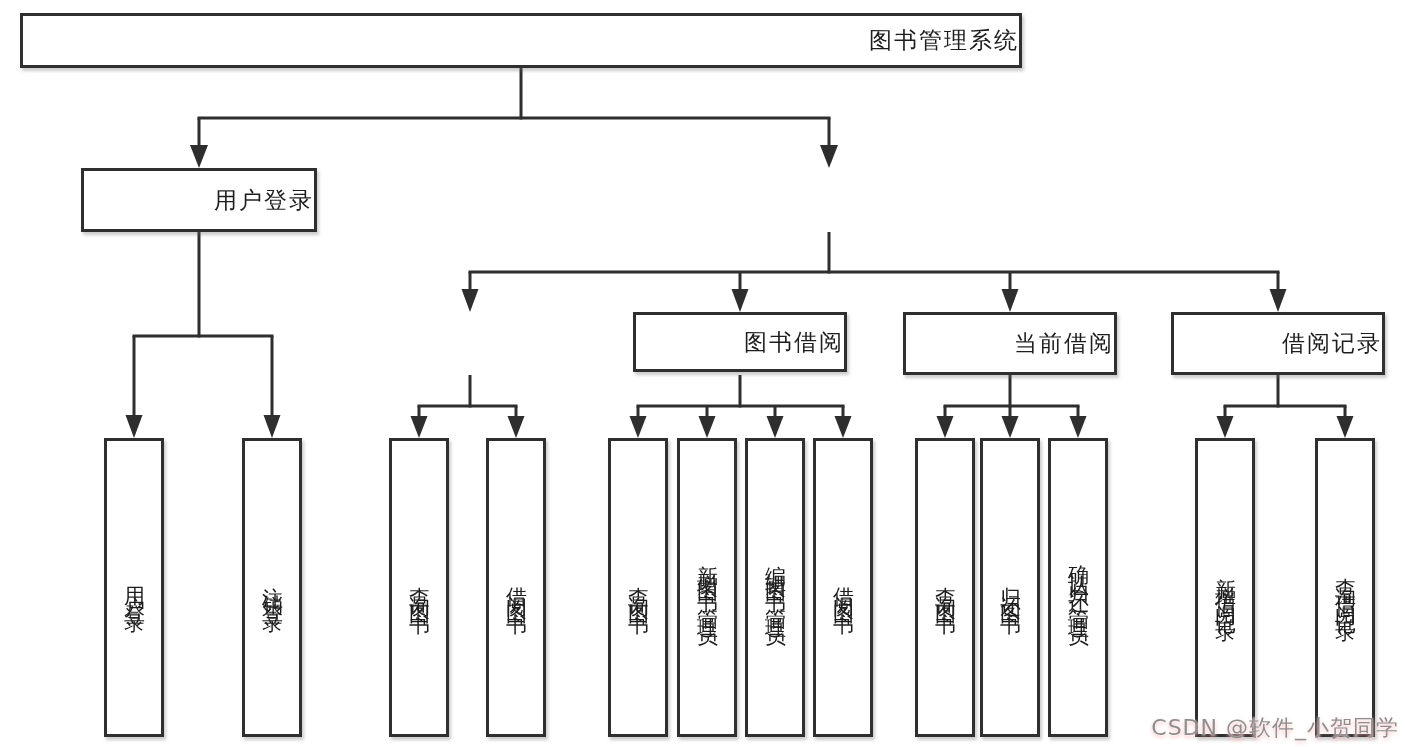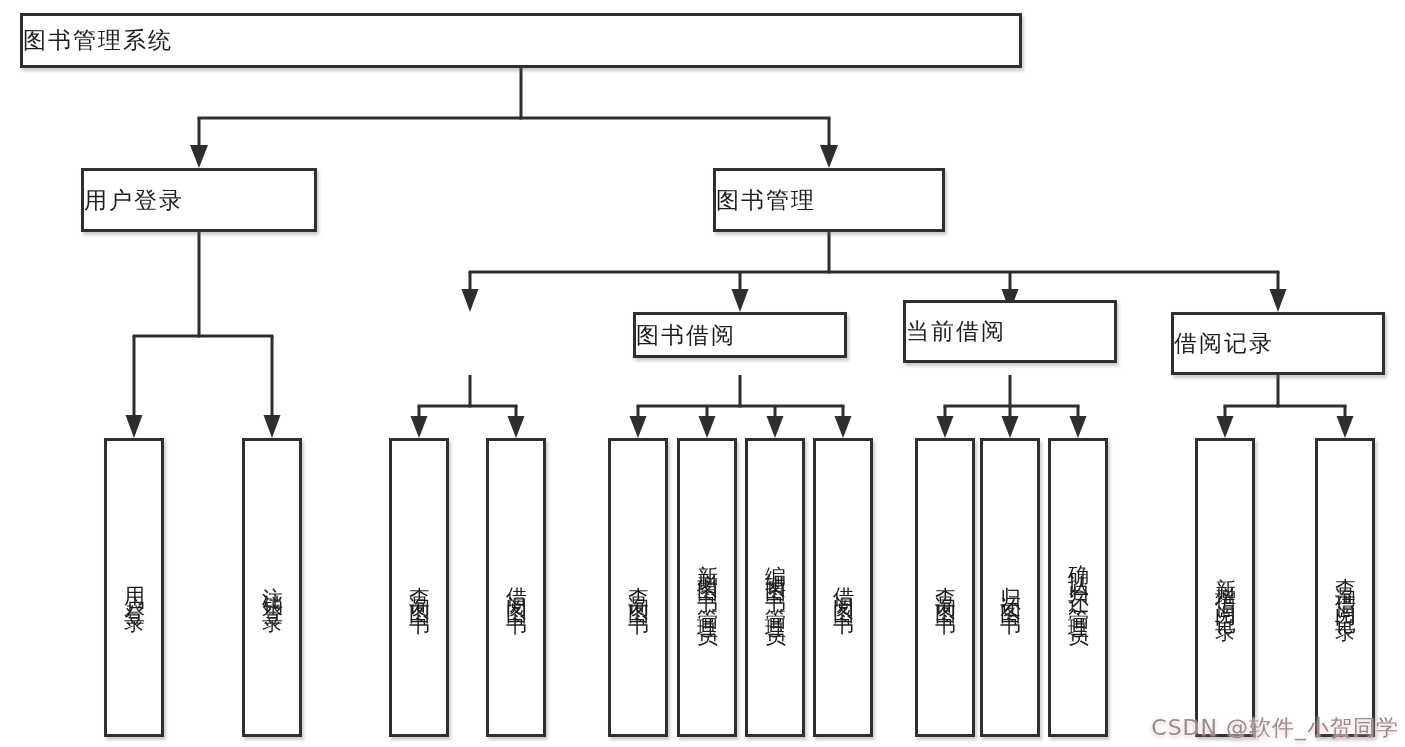--- a/index.html
+++ b/index.html
@@ -12,21 +12,21 @@
   }
   svg.connectors { position:absolute; left:0; top:0; width:1405px; height:747px; }
   svg.connectors line   { stroke:var(--line,#2e2e2e); stroke-width:3; }
   svg.connectors polygon{ fill:var(--line,#2e2e2e); }
 
   .hbox {
     position:absolute;
     box-sizing:border-box;
     background:var(--box-background,#ffffff);
     border:3px solid var(--box-border,#2f2f2f);
-    display:flex; align-items:center; justify-content:flex-start;
+    display:flex; align-items:center; justify-content:flex-end;
     box-shadow:2px 3px 3px rgba(110,110,110,0.35);
   }
   .hbox span {
     font-size:23px; letter-spacing:2px;
     color:var(--text,#1d1d1d);
     white-space:nowrap;
   }
   .vbox {
     position:absolute;
     top:438px; width:60px; height:299px;
@@ -136,28 +136,25 @@
     </g>
   </svg>
 
   <div class="hbox" style="left:20px;top:13px;width:1002px;height:55px">
     <span>图书管理系统</span>
   </div>
 
   <div class="hbox" style="left:81px;top:168px;width:236px;height:64px">
     <span>用户登录</span>
   </div>
-  <div class="hbox" style="left:713px;top:168px;width:232px;height:64px">
-    <span>图书管理</span>
-  </div>
-
-  <div class="hbox" style="left:633px;top:312px;width:214px;height:46px">
+
+  <div class="hbox" style="left:633px;top:312px;width:214px;height:60px">
     <span>图书借阅</span>
   </div>
-  <div class="hbox" style="left:903px;top:300px;width:214px;height:63px">
+  <div class="hbox" style="left:903px;top:312px;width:214px;height:63px">
     <span>当前借阅</span>
   </div>
   <div class="hbox" style="left:1171px;top:312px;width:214px;height:63px">
     <span>借阅记录</span>
   </div>
 
   <div class="vbox" style="left:104px">
     <span>用户登录</span>
   </div>
   <div class="vbox" style="left:242px">

